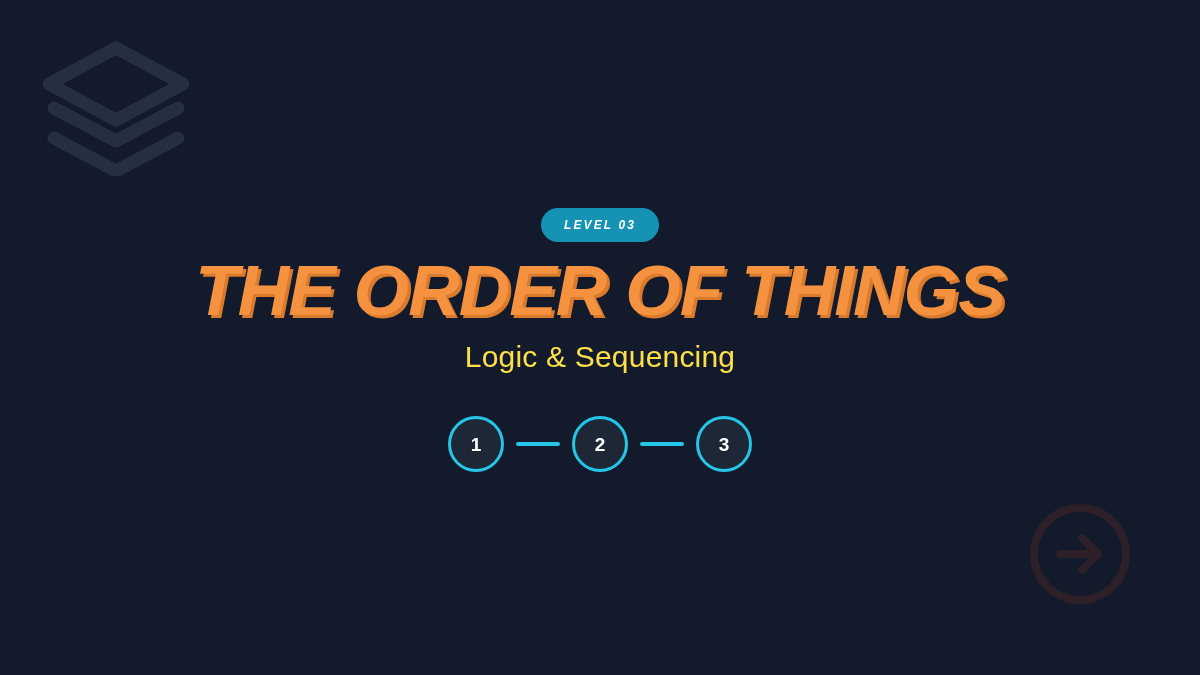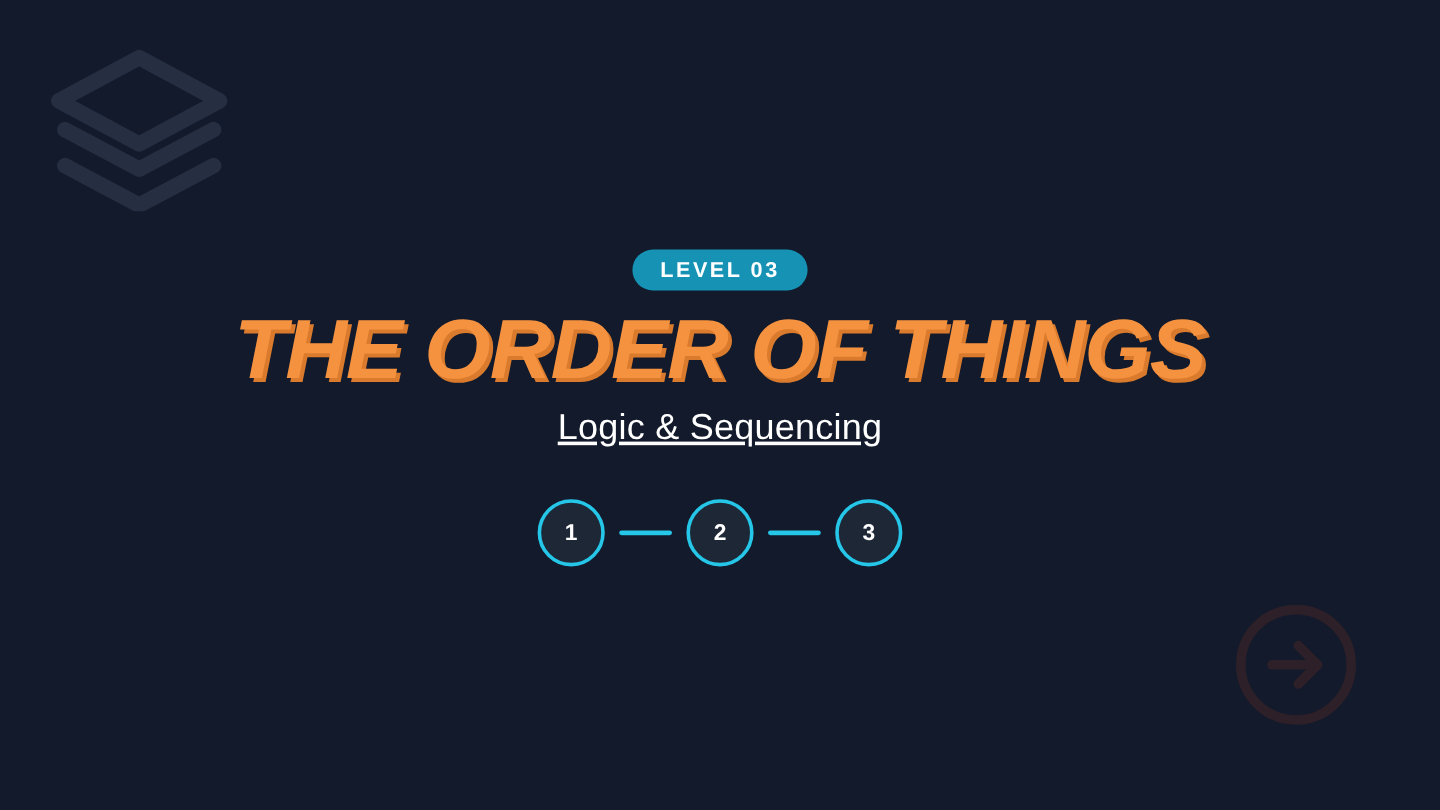--- a/index.html
+++ b/index.html
@@ -63,25 +63,26 @@
   
   .level-badge {
     display: inline-flex;
     align-items: center;
     justify-content: center;
     height: 34px;
     padding: 0 23px;
     border-radius: 17px;
     background: #1592b4;
     color: #ffffff;
-    font-size: 18px;
+    font-size: 12px;
     font-weight: bold;
     letter-spacing: 2.1px;
     line-height: 1;
     white-space: nowrap;
+    font-style: italic;
   }
 
   
   .title {
     margin-top: 14px;
     font-size: 70px;
     font-weight: bold;
     font-style: italic;
     color: #f59240;
     letter-spacing: -1px;
@@ -89,25 +90,24 @@
     white-space: nowrap;
     text-shadow: 3px 3px 0 #d97a2c;
     transform: scaleX(1.02);
   }
 
   
   .subtitle {
     margin-top: 16px;
     font-size: 30px;
     font-weight: normal;
-    color: #ffffff;
+    color: #fde047;
     letter-spacing: 0.2px;
     line-height: 1;
     white-space: nowrap;
-    text-decoration: underline;
   }
 
   
   .steps {
     margin-top: 44px;
     display: flex;
     flex-direction: row;
     align-items: center;
     justify-content: center;
   }

